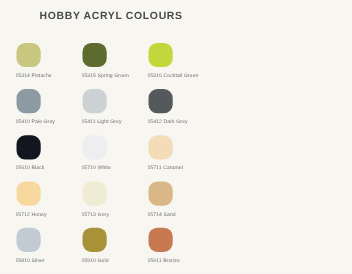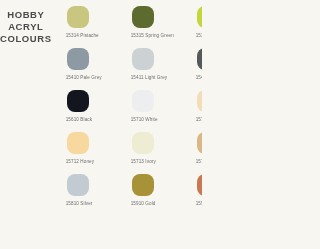--- a/index.html
+++ b/index.html
@@ -12,21 +12,21 @@
     background: #f7f6f1;
     font-family: "Liberation Sans", sans-serif;
     overflow: hidden;
   }
   .sheet {
     width: 202px;
     height: 249px;
     box-sizing: border-box;
     background: #f7f6f1;
     display: flex;
-    flex-direction: row;
+    flex-direction: column;
     justify-content: space-between;
   }
   .title {
     text-align: center;
     font-size: 9.5px;
     font-weight: bold;
     letter-spacing: 0.6px;
     color: #4a4a4a;
     margin-top: 9px;
     margin-bottom: 0;

